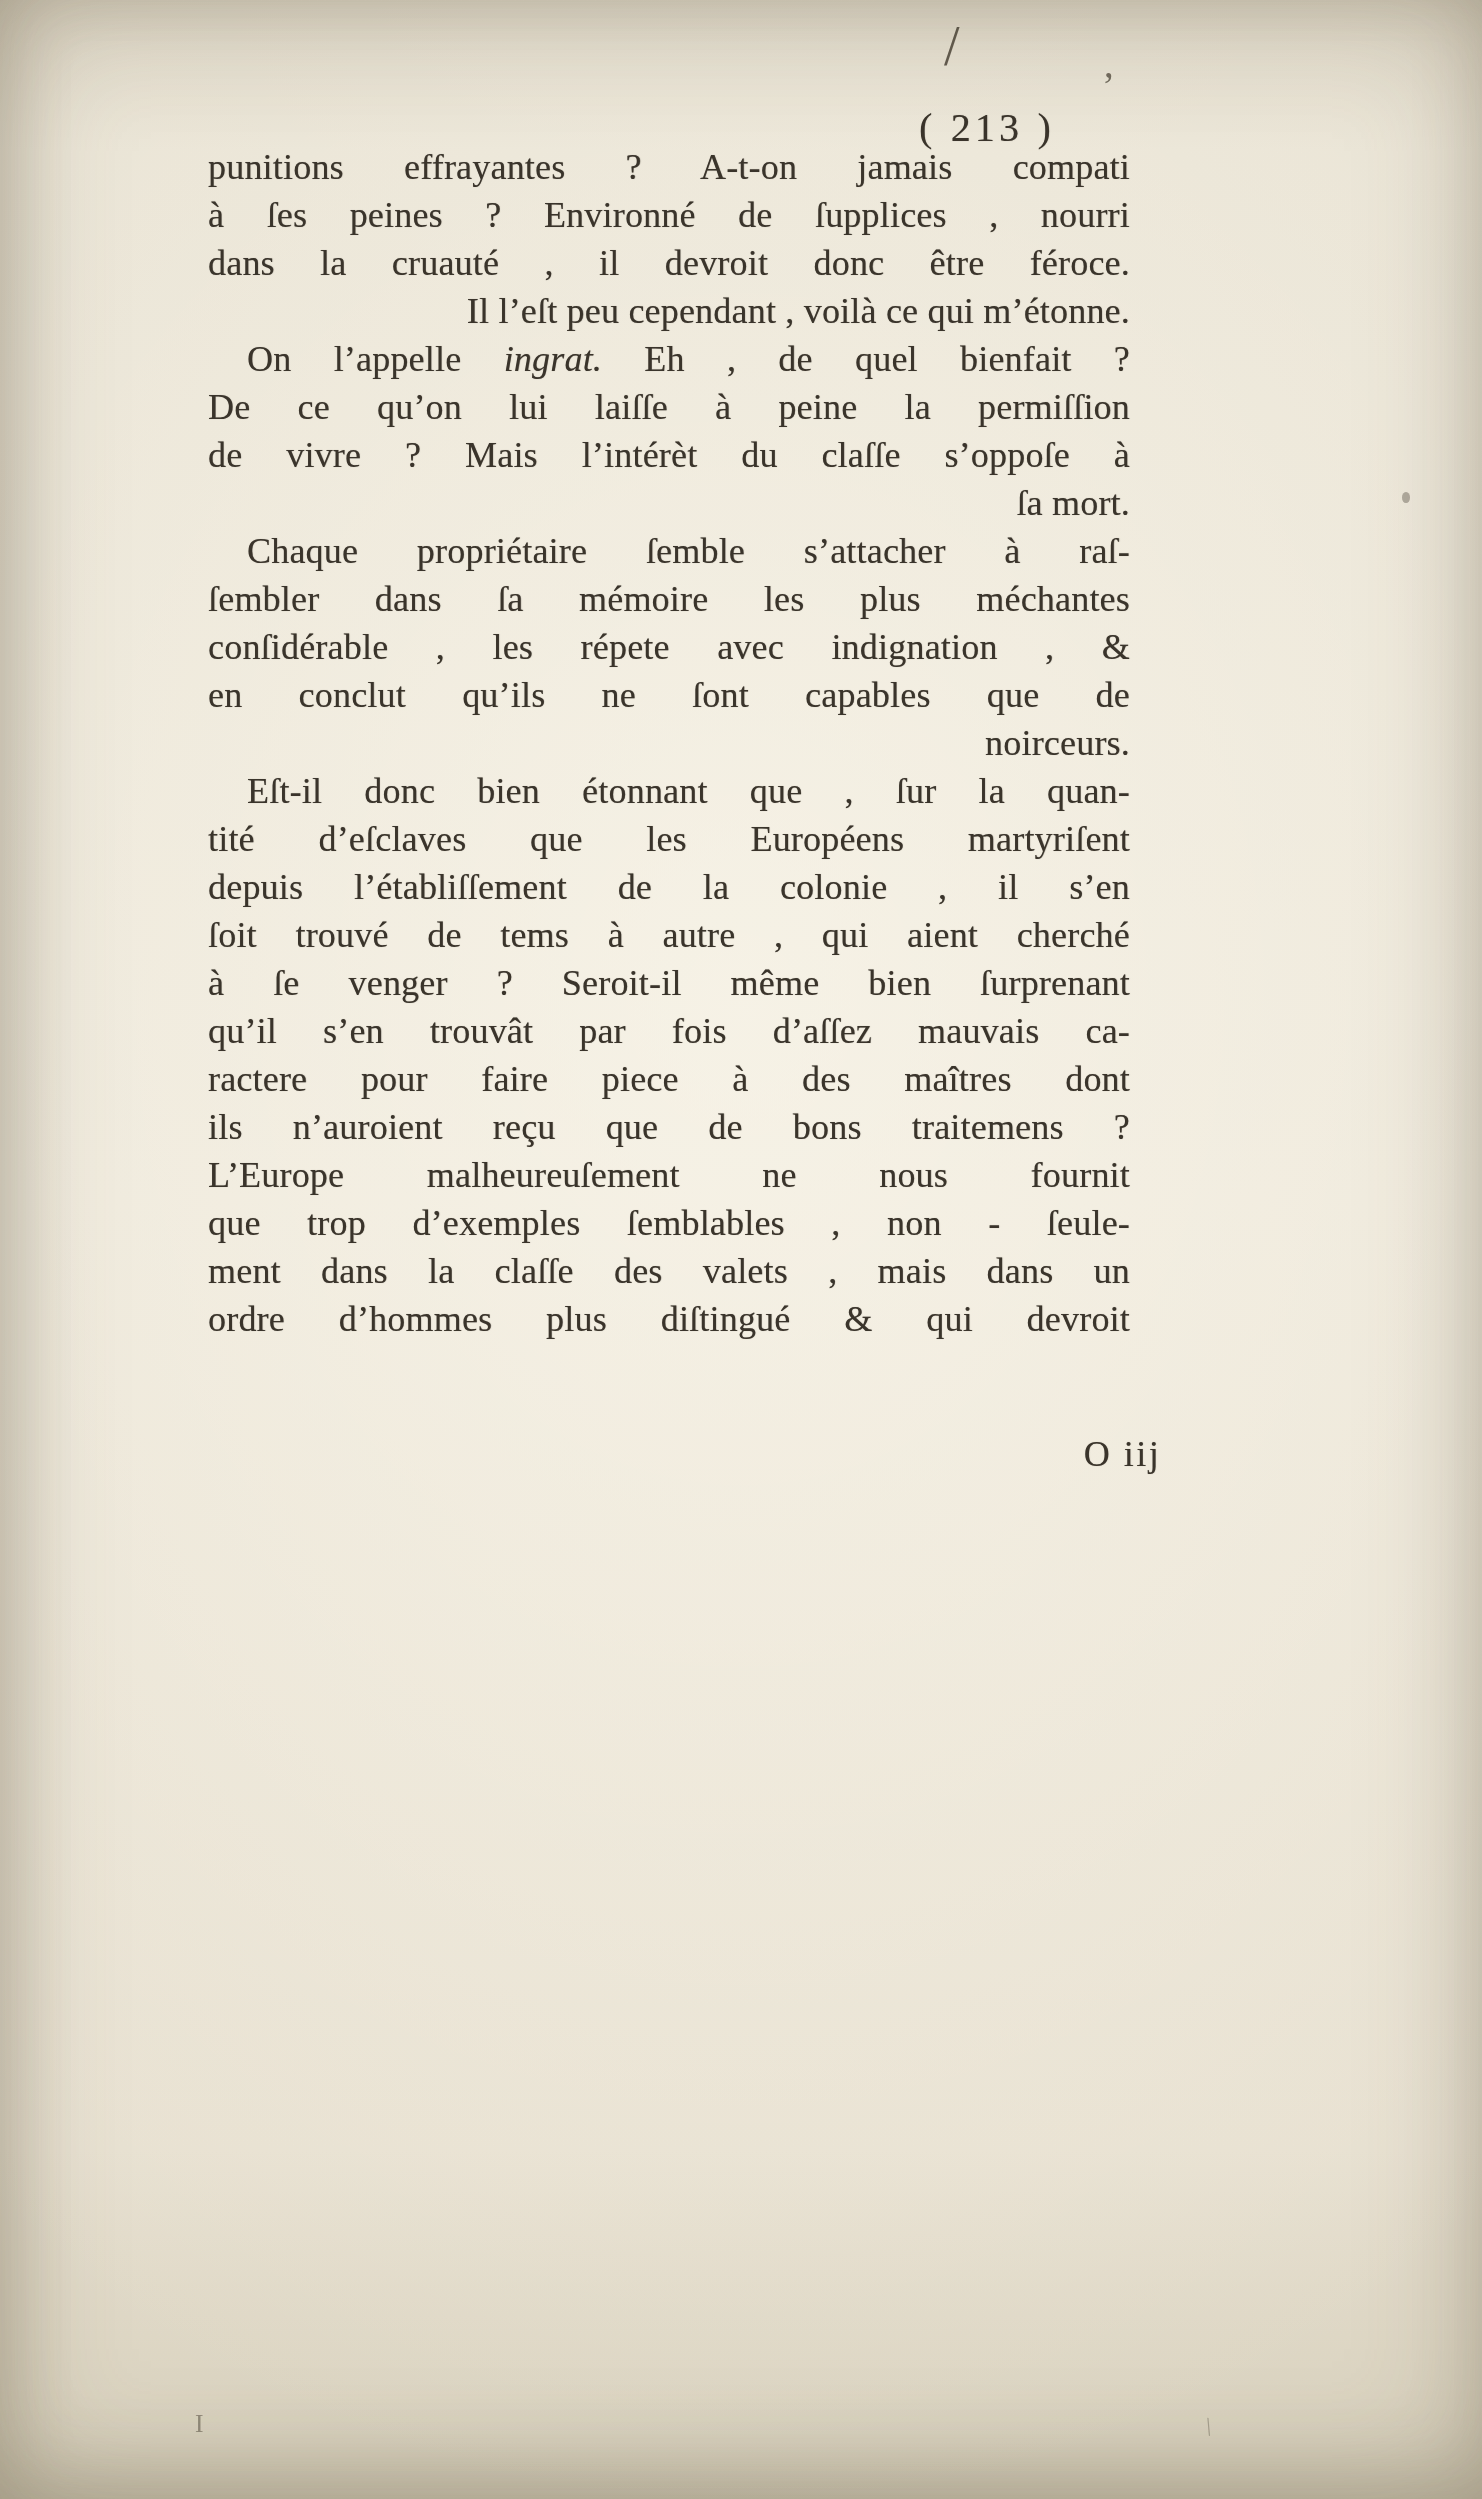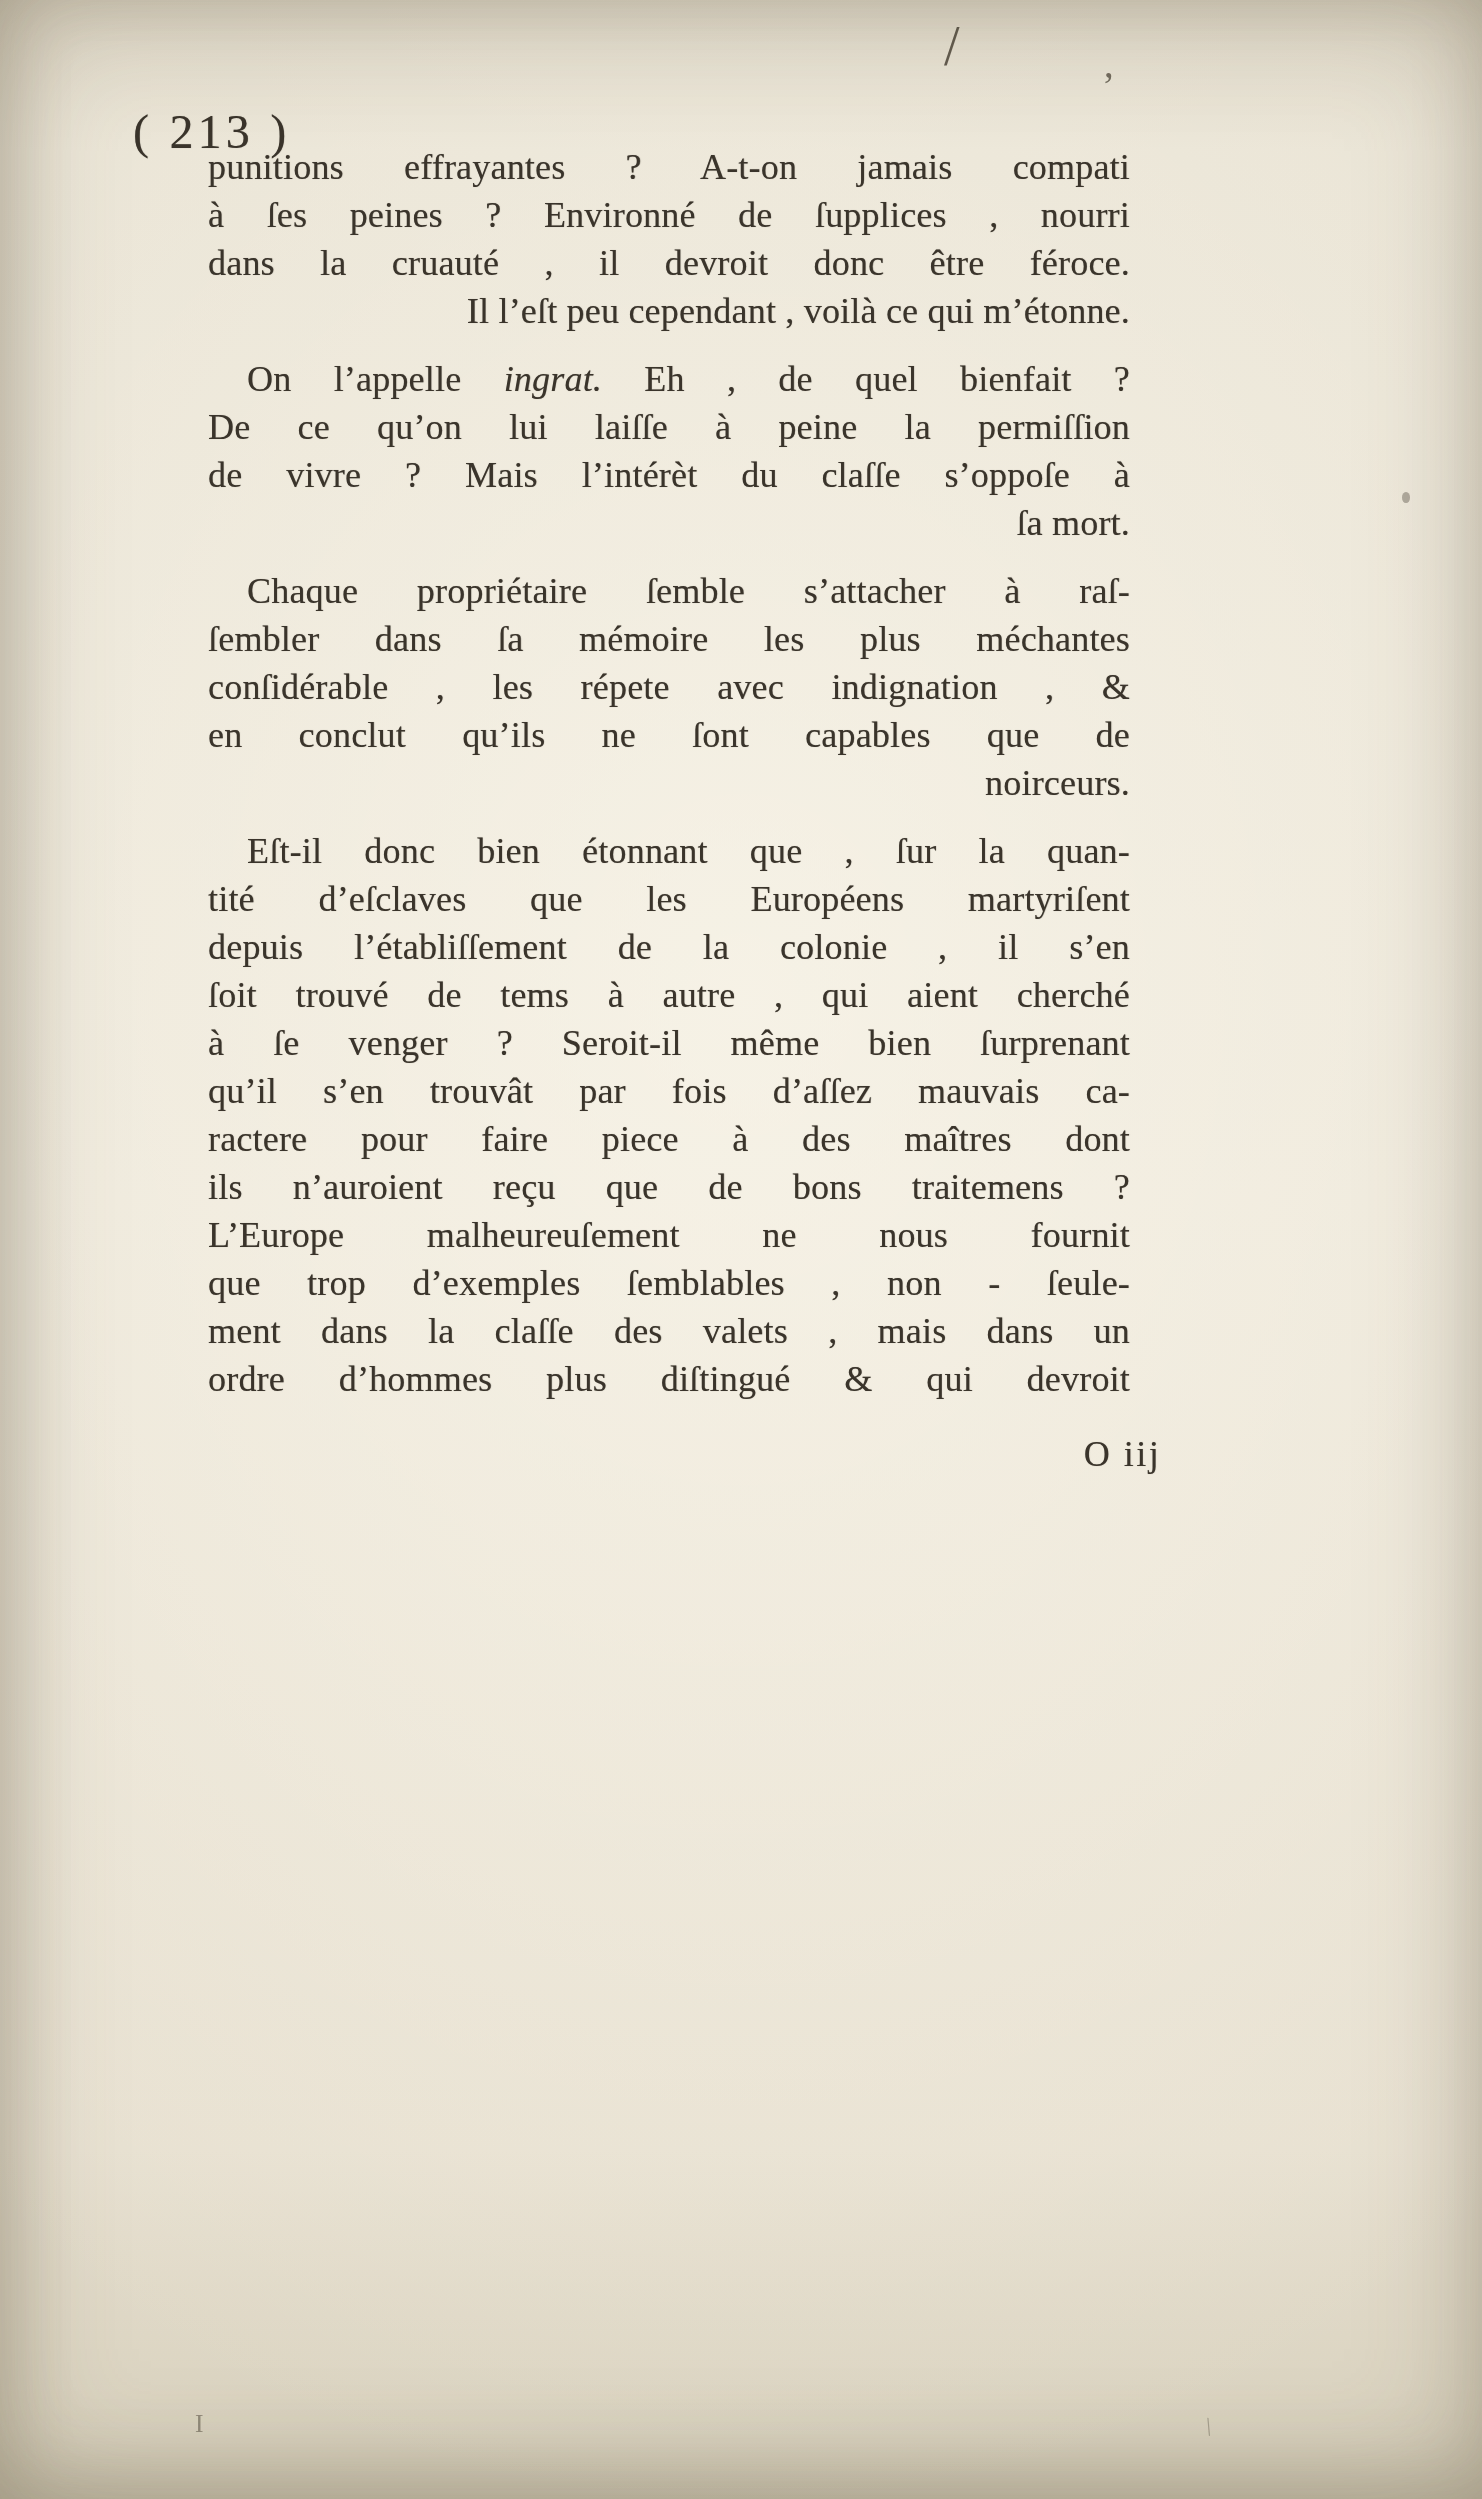--- a/index.html
+++ b/index.html
@@ -28,23 +28,23 @@
     box-shadow:
       inset 0 0 127px rgba(96, 84, 60, 0.28),
       inset 0 -30px 76px rgba(96, 84, 60, 0.16),
       inset 21px 0 59px rgba(96, 84, 60, 0.10);
   }
   .header {
     position: absolute;
     top: 104px;
     left: 208px;
     width: 922px;
-    text-align: left;
+    text-align: right;
     transform: translateX(-75px);
-    font-size: 48px;
+    font-size: 40px;
     letter-spacing: 4.2px;
     text-shadow: 0.3px 0.3px 0.7px rgba(58, 52, 43, 0.5);
   }
   .body-text {
     position: absolute;
     top: 143px;
     left: 208px;
     width: 922px;
     font-size: 36px;
     line-height: 48px;
@@ -56,21 +56,20 @@
     white-space: normal;
     text-align: right;
   }
   .j {
     text-align: justify;
     text-align-last: justify;
     text-justify: inter-word;
   }
   .indent {
     text-indent: 39px;
-    margin-top: 20px;
   }
   .it {
     font-style: italic;
   }
   .signature {
     position: absolute;
     top: 1433px;
     left: 224px;
     width: 922px;
     text-align: right;

